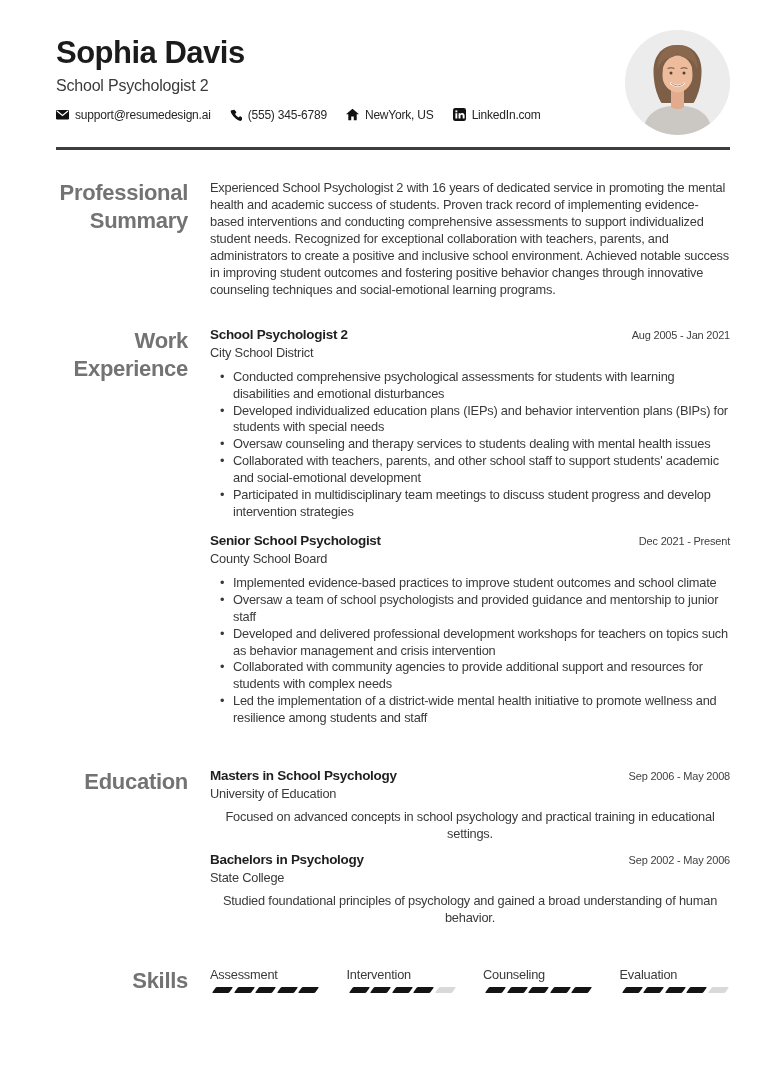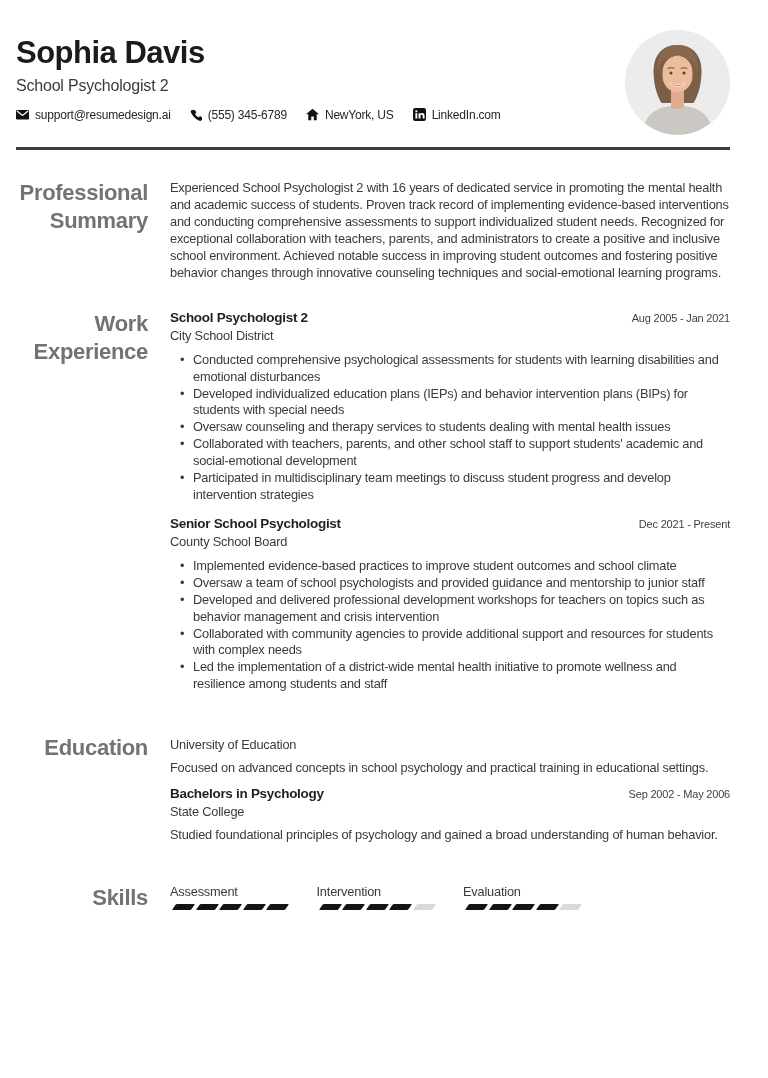--- a/index.html
+++ b/index.html
@@ -3,21 +3,21 @@
 <meta charset="utf-8">
 <style>
   * { margin:0; padding:0; box-sizing:border-box; }
   html,body { background:#ffffff; }
   body {
     width:768px; height:1078px; overflow:hidden;
     font-family:"Liberation Sans", sans-serif;
     color:#3a3a3a;
     letter-spacing:-0.2px;
   }
-  .page { padding:36px 38px 0 16px; height:100%; }
+  .page { padding:36px 38px 0 56px; height:100%; }
 
   
   .header { position:relative; }
   .name { font-size:31px; font-weight:bold; color:#1b1b1b; line-height:1.12; letter-spacing:-0.5px; }
   .headline { font-size:16px; color:#3a3a3a; margin-top:6px; }
   .contacts { display:flex; align-items:center; gap:19px; margin-top:13px; font-size:12px; color:#262626; }
   .contact { display:flex; align-items:center; gap:6px; white-space:nowrap; }
   .contact svg { display:block; }
   .avatar {
     position:absolute; top:-6px; right:0;
@@ -42,21 +42,21 @@
   .entry-header { display:flex; justify-content:space-between; align-items:baseline; }
   .entry-title { font-size:13.5px; font-weight:bold; color:#1f1f1f; letter-spacing:-0.3px; }
   .entry-dates { font-size:11px; color:#3f3f3f; flex-shrink:0; margin-left:20px; }
   .entry-sub { font-size:12.8px; color:#3a3a3a; margin-top:3px; }
   ul.bullets { list-style:none; margin-top:9px; }
   ul.bullets li {
     position:relative; padding-left:23px;
     font-size:12.8px; line-height:16.9px; color:#3a3a3a;
   }
   ul.bullets li::before { content:"\2022"; position:absolute; left:10px; color:#3a3a3a; }
-  .edu-desc { font-size:12.8px; line-height:17px; margin-top:7px; color:#3a3a3a; }
+  .edu-desc { font-size:12.8px; line-height:17px; margin-top:7px; color:#3a3a3a;text-align:center; }
 
   
   .skills-grid { display:grid; grid-template-columns:1fr 1fr 1fr 1fr; column-gap:26px; row-gap:11px; }
   .skill-name { font-size:12.8px; color:#3a3a3a; }
   .skill-bar { display:flex; gap:5px; margin-top:5px; padding:0 4px; }
   .seg { flex:1; height:6px; background:#d9d9d9; transform:skewX(-35deg); border-radius:1px; }
   .seg.filled { background:#141414; }
 </style>
 </head>
 <body>
@@ -177,20 +177,24 @@
       </div>
 
     </div>
   </div>
 
   <div class="section">
     <div class="section-label">Education</div>
     <div class="section-body">
 
       <div class="entry" style="margin-bottom:10px;">
+        <div class="entry-header">
+          <span class="entry-title">Masters in School Psychology</span>
+          <span class="entry-dates">Sep 2006 - May 2008</span>
+        </div>
         <div class="entry-sub">University of Education</div>
         <p class="edu-desc">Focused on advanced concepts in school psychology and practical training in educational settings.</p>
       </div>
 
       <div class="entry">
         <div class="entry-header">
           <span class="entry-title">Bachelors in Psychology</span>
           <span class="entry-dates">Sep 2002 - May 2006</span>
         </div>
         <div class="entry-sub">State College</div>
@@ -220,20 +224,30 @@
           <div class="skill-name">Intervention</div>
           <div class="skill-bar">
               <span class="seg filled"></span>
               <span class="seg filled"></span>
               <span class="seg filled"></span>
               <span class="seg filled"></span>
               <span class="seg"></span>
             </div>
         </div>
 
+        <div class="skill">
+          <div class="skill-name">Counseling</div>
+          <div class="skill-bar">
+              <span class="seg filled"></span>
+              <span class="seg filled"></span>
+              <span class="seg filled"></span>
+              <span class="seg filled"></span>
+              <span class="seg filled"></span>
+            </div>
+        </div>
 
         <div class="skill">
           <div class="skill-name">Evaluation</div>
           <div class="skill-bar">
               <span class="seg filled"></span>
               <span class="seg filled"></span>
               <span class="seg filled"></span>
               <span class="seg filled"></span>
               <span class="seg"></span>
             </div>

